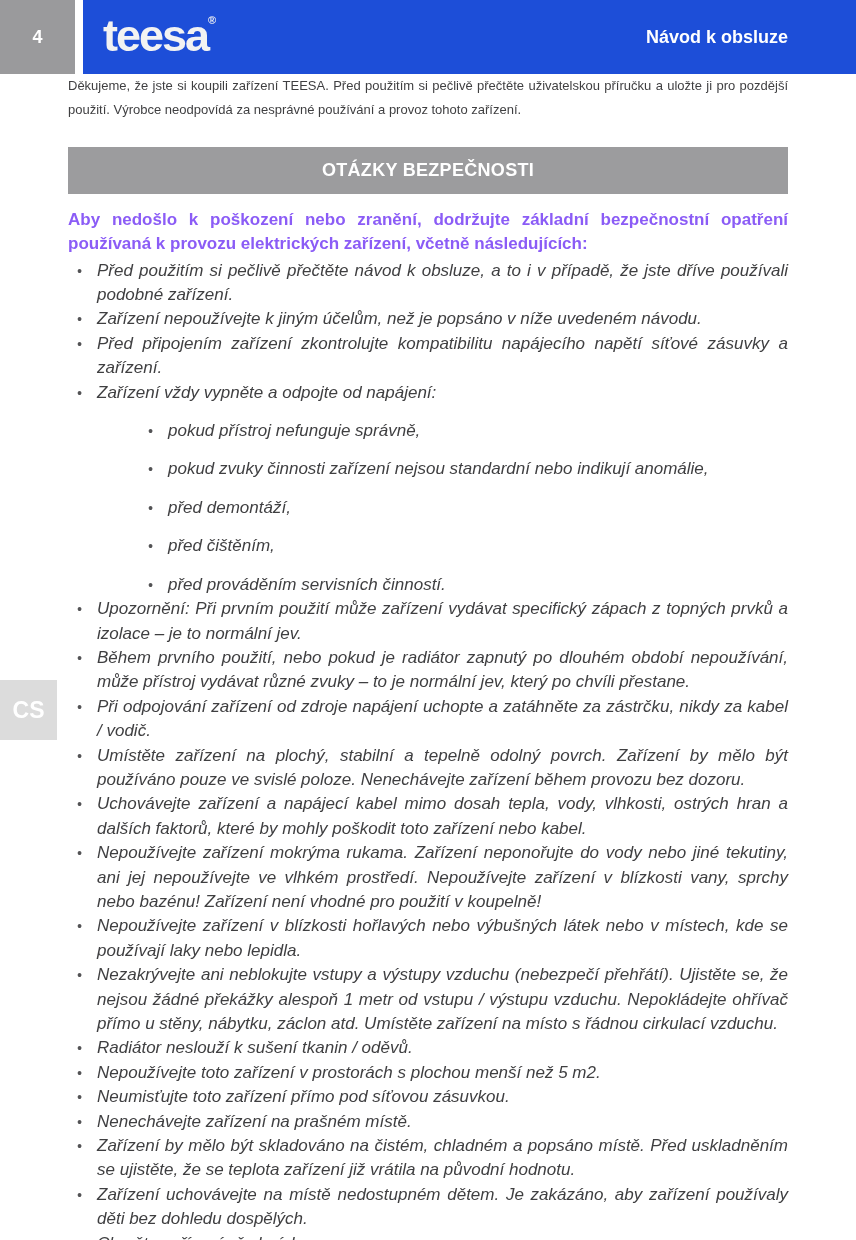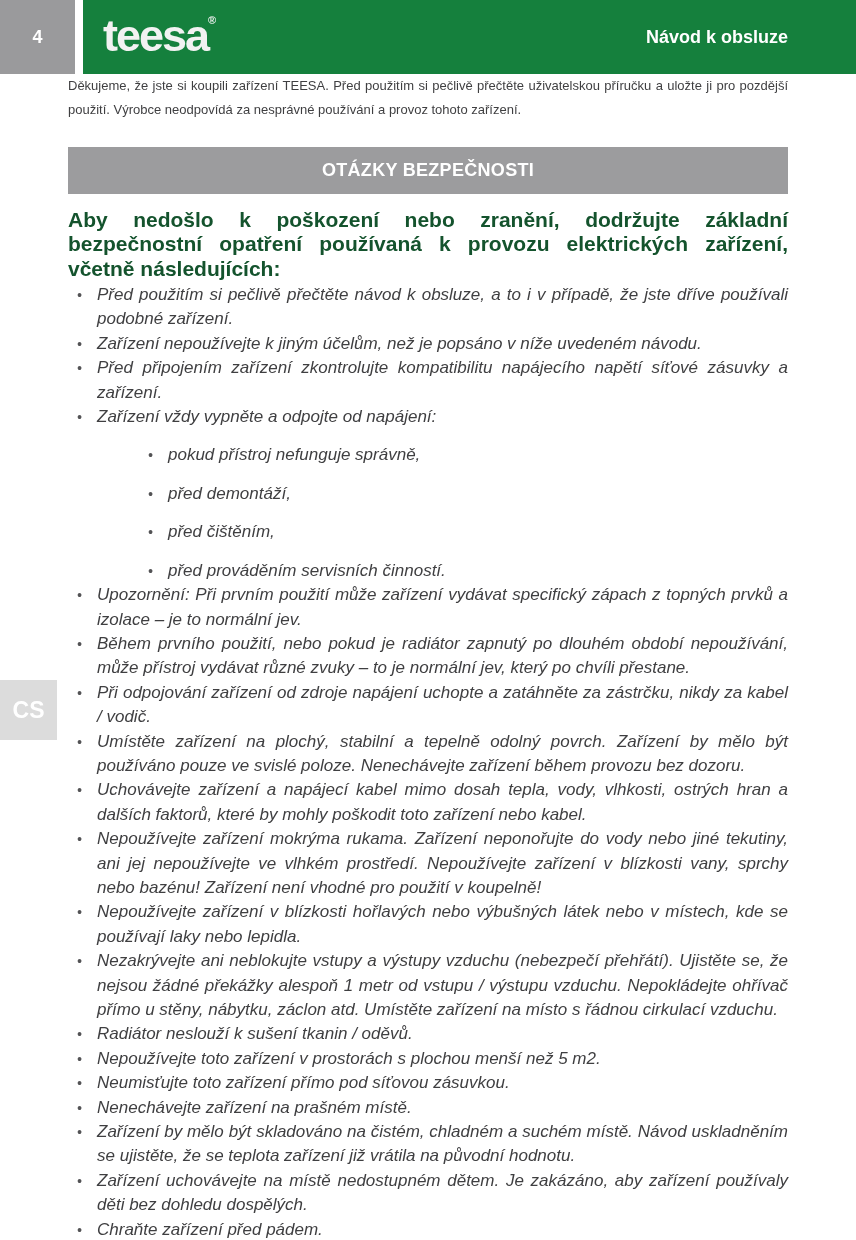--- a/index.html
+++ b/index.html
@@ -34,21 +34,21 @@
     justify-content: center;
     color: #ffffff;
     font-weight: bold;
     font-size: 18px;
   }
   .header-main {
     position: absolute;
     top: 0; left: 83px;
     right: 0;
     height: 74px;
-    background: #15803d;
+    background: #1d4ed8;
     display: flex;
     align-items: center;
   }
   .logo {
     margin-left: 20px;
     color: #f2f2f2;
     font-size: 45px;
     font-weight: bold;
     letter-spacing: -2px;
     line-height: 1;
@@ -92,22 +92,22 @@
     align-items: center;
     justify-content: center;
     color: #ffffff;
     font-weight: bold;
     font-size: 18px;
     letter-spacing: 0.3px;
   }
   .safety-intro {
     margin-top: 14px;
     font-weight: bold;
-    color: #14532d;
-    font-size: 21px;
+    color: #8b5cf6;
+    font-size: 17px;
     line-height: 24.4px;
     text-align: justify;
   }
   ul.safety-list {
     list-style: none;
     margin-top: 2px;
     font-style: italic;
   }
   ul.safety-list > li {
     position: relative;
@@ -176,37 +176,38 @@
     </div>
 
     <p class="safety-intro">Aby nedošlo k poškození nebo zranění, dodržujte základní bezpečnostní opatření používaná k provozu elektrických zařízení, včetně následujících:</p>
 
     <ul class="safety-list">
         <li><span>Před použitím si pečlivě přečtěte návod k obsluze, a to i v případě, že jste dříve používali podobné zařízení.</span></li>
         <li><span>Zařízení nepoužívejte k jiným účelům, než je popsáno v níže uvedeném návodu.</span></li>
         <li><span>Před připojením zařízení zkontrolujte kompatibilitu napájecího napětí síťové zásuvky a zařízení.</span></li>
         <li><span>Zařízení vždy vypněte a odpojte od napájení:</span><ul class="sub-list">
             <li><span>pokud přístroj nefunguje správně,</span></li>
+            <li><span>pokud zvuky činnosti zařízení nejsou standardní nebo indikují anomálie,</span></li>
             <li><span>před demontáží,</span></li>
             <li><span>před čištěním,</span></li>
             <li><span>před prováděním servisních činností.</span></li>
           </ul></li>
         <li><span>Upozornění: Při prvním použití může zařízení vydávat specifický zápach z topných prvků a izolace – je to normální jev.</span></li>
         <li><span>Během prvního použití, nebo pokud je radiátor zapnutý po dlouhém období nepoužívání, může přístroj vydávat různé zvuky – to je normální jev, který po chvíli přestane.</span></li>
         <li><span>Při odpojování zařízení od zdroje napájení uchopte a zatáhněte za zástrčku, nikdy za kabel / vodič.</span></li>
         <li><span>Umístěte zařízení na plochý, stabilní a tepelně odolný povrch. Zařízení by mělo být používáno pouze ve svislé poloze. Nenechávejte zařízení během provozu bez dozoru.</span></li>
         <li><span>Uchovávejte zařízení a napájecí kabel mimo dosah tepla, vody, vlhkosti, ostrých hran a dalších faktorů, které by mohly poškodit toto zařízení nebo kabel.</span></li>
         <li><span>Nepoužívejte zařízení mokrýma rukama. Zařízení neponořujte do vody nebo jiné tekutiny, ani jej nepoužívejte ve vlhkém prostředí. Nepoužívejte zařízení v blízkosti vany, sprchy nebo bazénu! Zařízení není vhodné pro použití v koupelně!</span></li>
         <li><span>Nepoužívejte zařízení v blízkosti hořlavých nebo výbušných látek nebo v místech, kde se používají laky nebo lepidla.</span></li>
         <li><span>Nezakrývejte ani neblokujte vstupy a výstupy vzduchu (nebezpečí přehřátí). Ujistěte se, že nejsou žádné překážky alespoň 1 metr od vstupu / výstupu vzduchu. Nepokládejte ohřívač přímo u stěny, nábytku, záclon atd. Umístěte zařízení na místo s řádnou cirkulací vzduchu.</span></li>
         <li><span>Radiátor neslouží k sušení tkanin / oděvů.</span></li>
         <li><span>Nepoužívejte toto zařízení v prostorách s plochou menší než 5 m2.</span></li>
         <li><span>Neumisťujte toto zařízení přímo pod síťovou zásuvkou.</span></li>
         <li><span>Nenechávejte zařízení na prašném místě.</span></li>
-        <li><span>Zařízení by mělo být skladováno na čistém, chladném a suchém místě. Návod uskladněním se ujistěte, že se teplota zařízení již vrátila na původní hodnotu.</span></li>
+        <li><span>Zařízení by mělo být skladováno na čistém, chladném a popsáno místě. Před uskladněním se ujistěte, že se teplota zařízení již vrátila na původní hodnotu.</span></li>
         <li><span>Zařízení uchovávejte na místě nedostupném dětem. Je zakázáno, aby zařízení používaly děti bez dohledu dospělých.</span></li>
         <li><span>Chraňte zařízení před pádem.</span></li>
       </ul>
   </div>
 
   <div class="language-tab">
     <span>CS</span>
   </div>
 
 </div>

